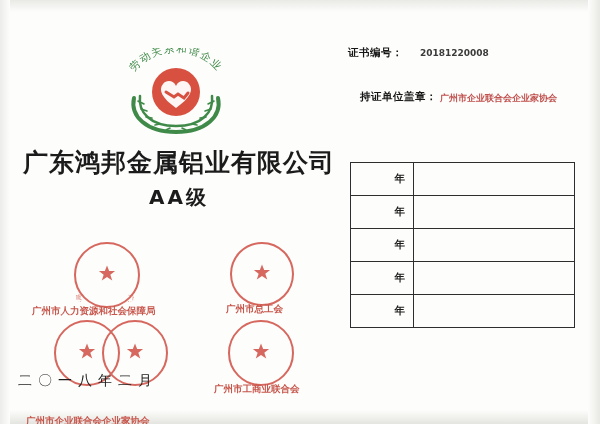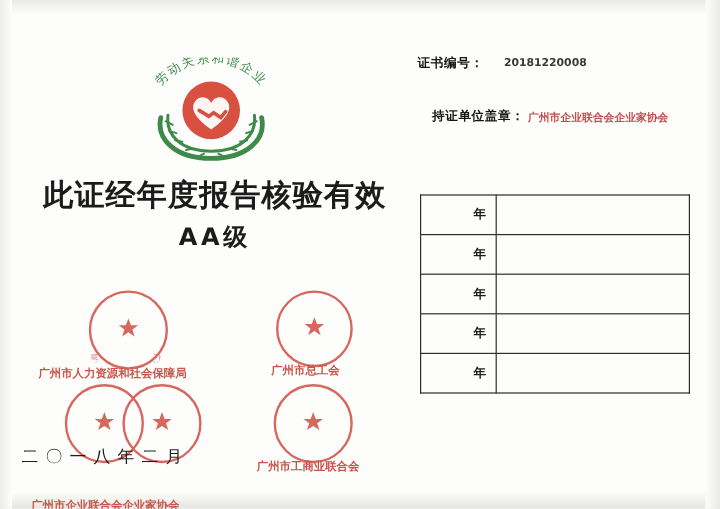--- a/index.html
+++ b/index.html
@@ -221,21 +221,21 @@
                 <path d="M85 29 l6 -2"></path>
                 <path d="M80 36 l6 -1"></path>
               <path d="M72 42 l5 1"></path>
                 <path d="M62 46 l4 2"></path>
             </g>
           </svg>
         </div>
       </div>
     </div>
 
-    <div class="title-main">此证经年度报告核验有效</div>
+    <div class="title-main">广东鸿邦金属铝业有限公司</div>
     <div class="title-grade">AA级</div>
 
     <div class="seals">
 
       <div class="seal" style="left:56px; top:0px; width:62px; height:62px;">
         <div class="ring-text">
           <svg width="58" height="58" viewBox="0 0 58 58">
             <defs>
                 <path id="ring1" d="M 29,53 m 0,-24 a 24,24 0 1,1 -0.1,0" fill="none"></path>
               </defs>

